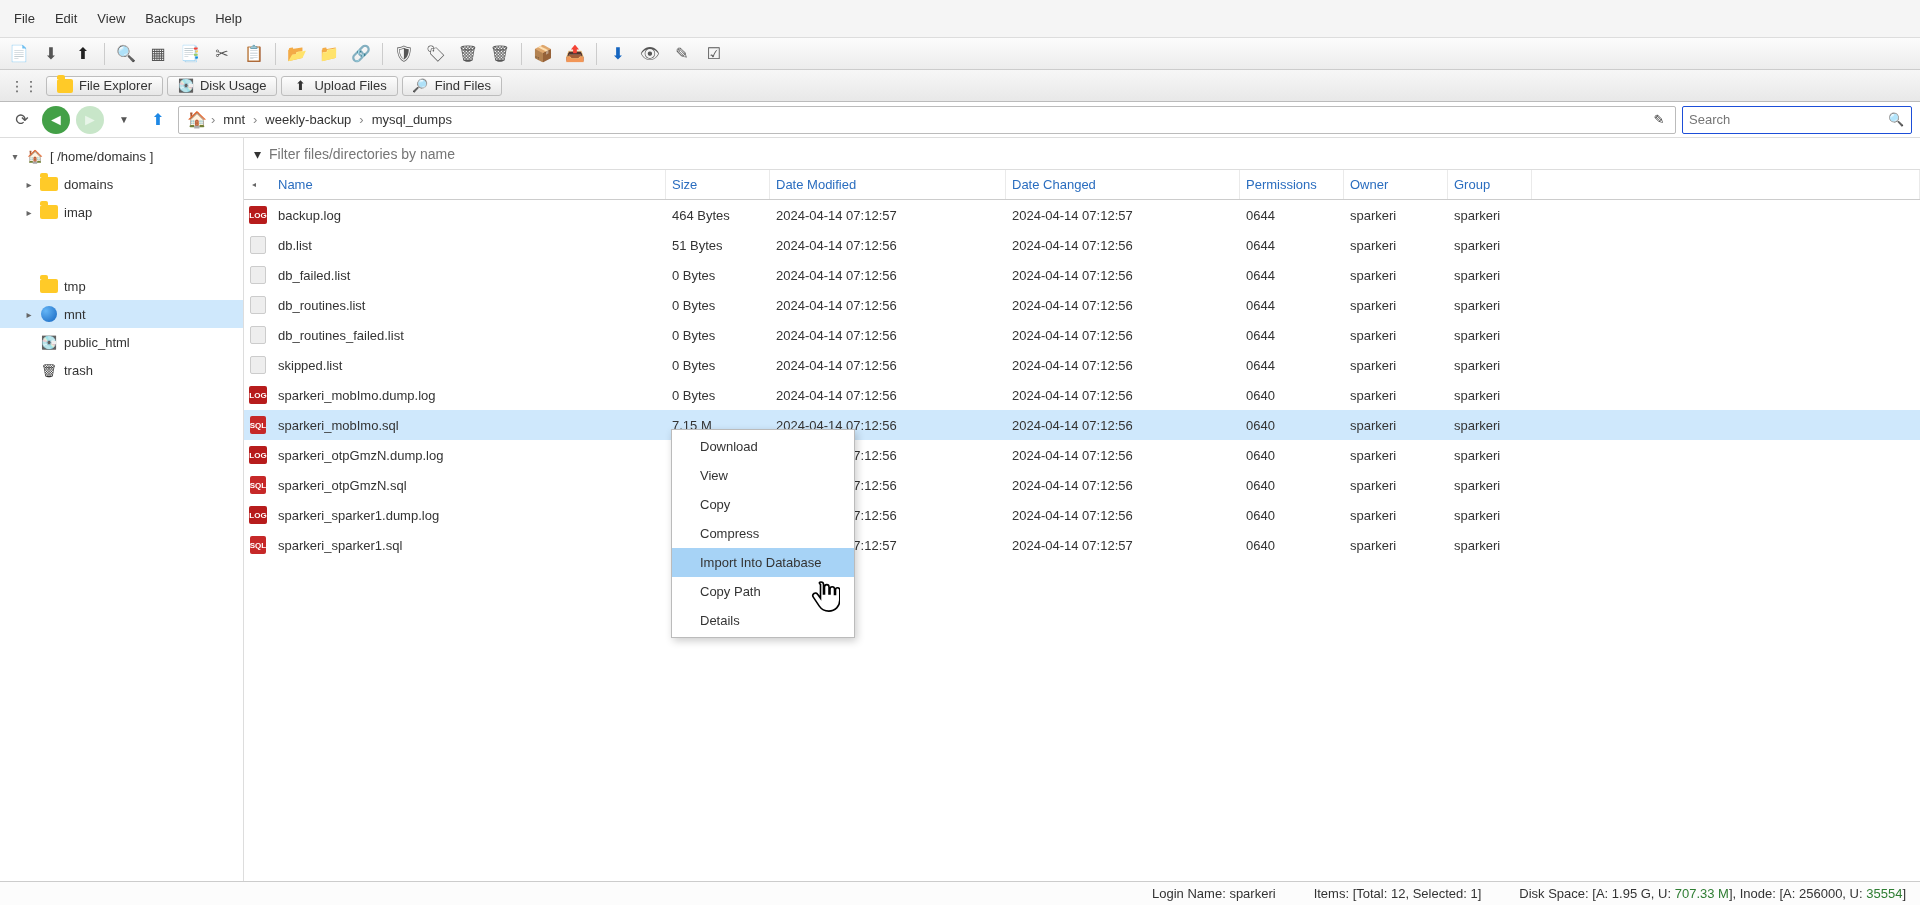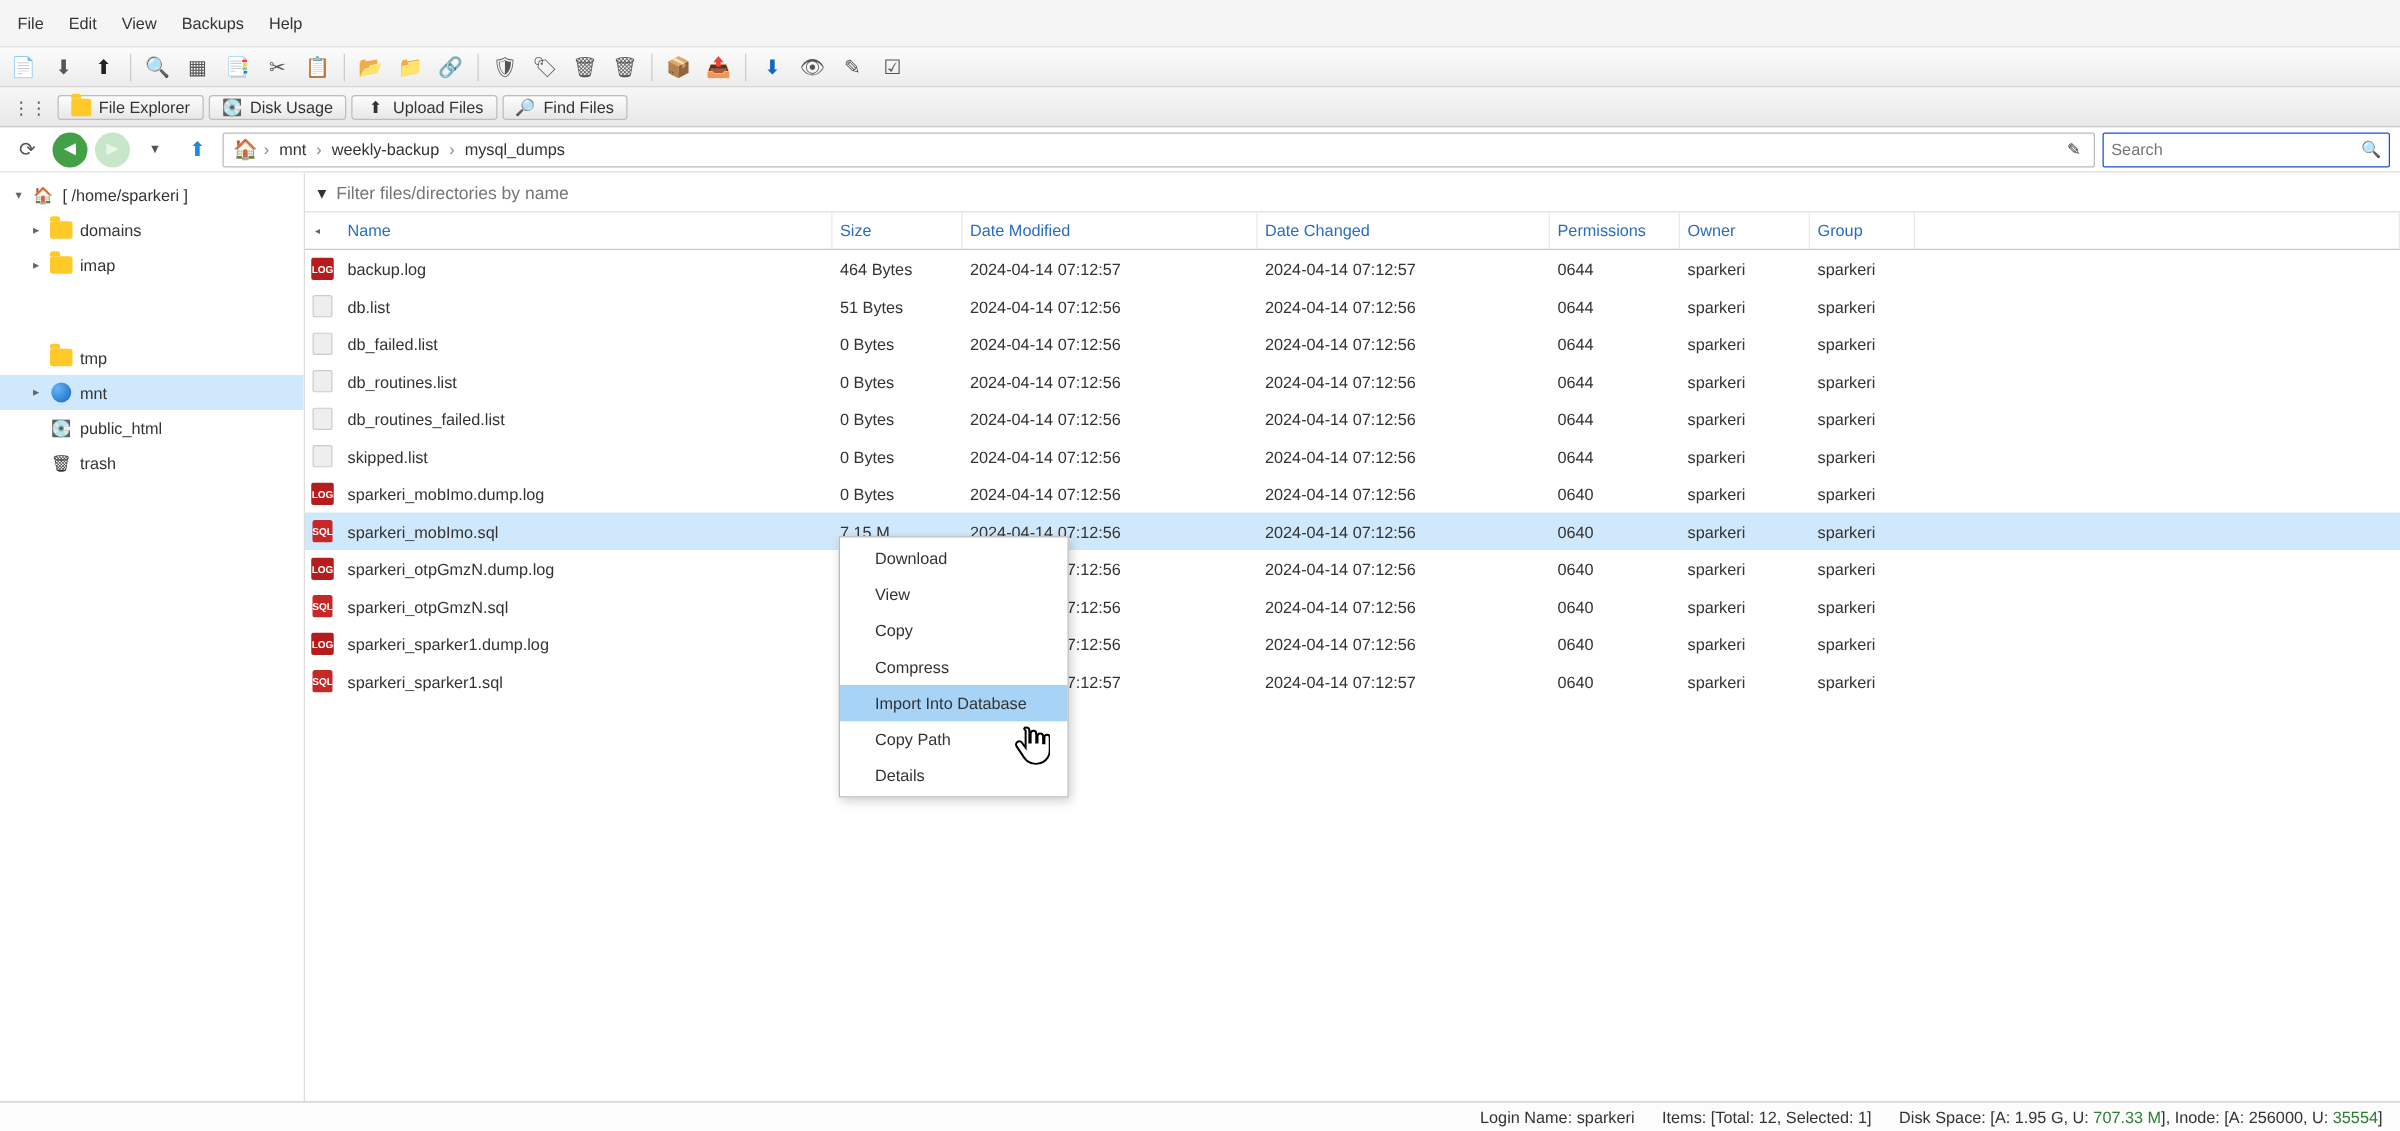--- a/index.html
+++ b/index.html
@@ -71,21 +71,21 @@
 
 .ctxmenu { position: absolute; left: 427px; top: 291px; width: 184px; background: #fff; border: 1px solid #bbb; box-shadow: 2px 3px 8px rgba(0,0,0,.2); z-index: 50; padding: 2px 0; }
 .ctx-item { padding: 7px 18px 7px 28px; font-size: 13px; cursor: pointer; }
 .ctx-item.sel { background: #a7d3f6; }
 
 
 .cursor-hand { position: absolute; left: 564px; top: 440px; z-index: 60; pointer-events: none; }
 .cursor-hand svg { width: 32px; height: 36px; }
 
 
-.statusbar { height: 24px; border-top: 1px solid #ccc; background: #fcfcfc; display: flex; align-items: center; justify-content: flex-end; gap: 22px; padding: 0 14px; font-size: 13px; color: #333; }
+.statusbar { height: 24px; border-top: 1px solid #ccc; background: #fcfcfc; display: flex; align-items: center; justify-content: flex-end; gap: 38px; padding: 0 14px; font-size: 13px; color: #333; }
 .statusbar .grn { color: #2e7d32; }
 .folder-shape { width: 18px; height: 14px; background: #ffca28; border-radius: 2px; position: relative; }
 .folder-shape::before { content: ""; position: absolute; top: -4px; left: 0; width: 8px; height: 4px; background: #ffca28; border-radius: 2px 2px 0 0; }
 .globe-shape { width: 16px; height: 16px; border-radius: 50%; background: radial-gradient(circle at 30% 30%, #64b5f6, #1565c0); }
 </style>
 </head>
 <body>
 
 <div class="menubar">
   <div class="menubar-item">File</div>
@@ -168,21 +168,21 @@
     <span>🔍</span>
   </div>
 </div>
 
 <div class="split">
 
   <div class="tree">
     <div class="tree-row root">
       <span class="tw">▾</span>
       <span class="tree-ico">🏠</span>
-      <span class="tree-lbl">[ /home/sparkeri ]</span>
+      <span class="tree-lbl">[ /home/domains ]</span>
     </div>
     <div id="tree-body">
         <div class="tree-row" style="padding-left: 22px;">
           <span class="tw">▸</span>
           <span class="tree-ico">
             <span class="folder-shape"></span>
           </span>
           <span class="tree-lbl">domains</span>
         </div>
         <div class="tree-row" style="padding-left: 22px;">

